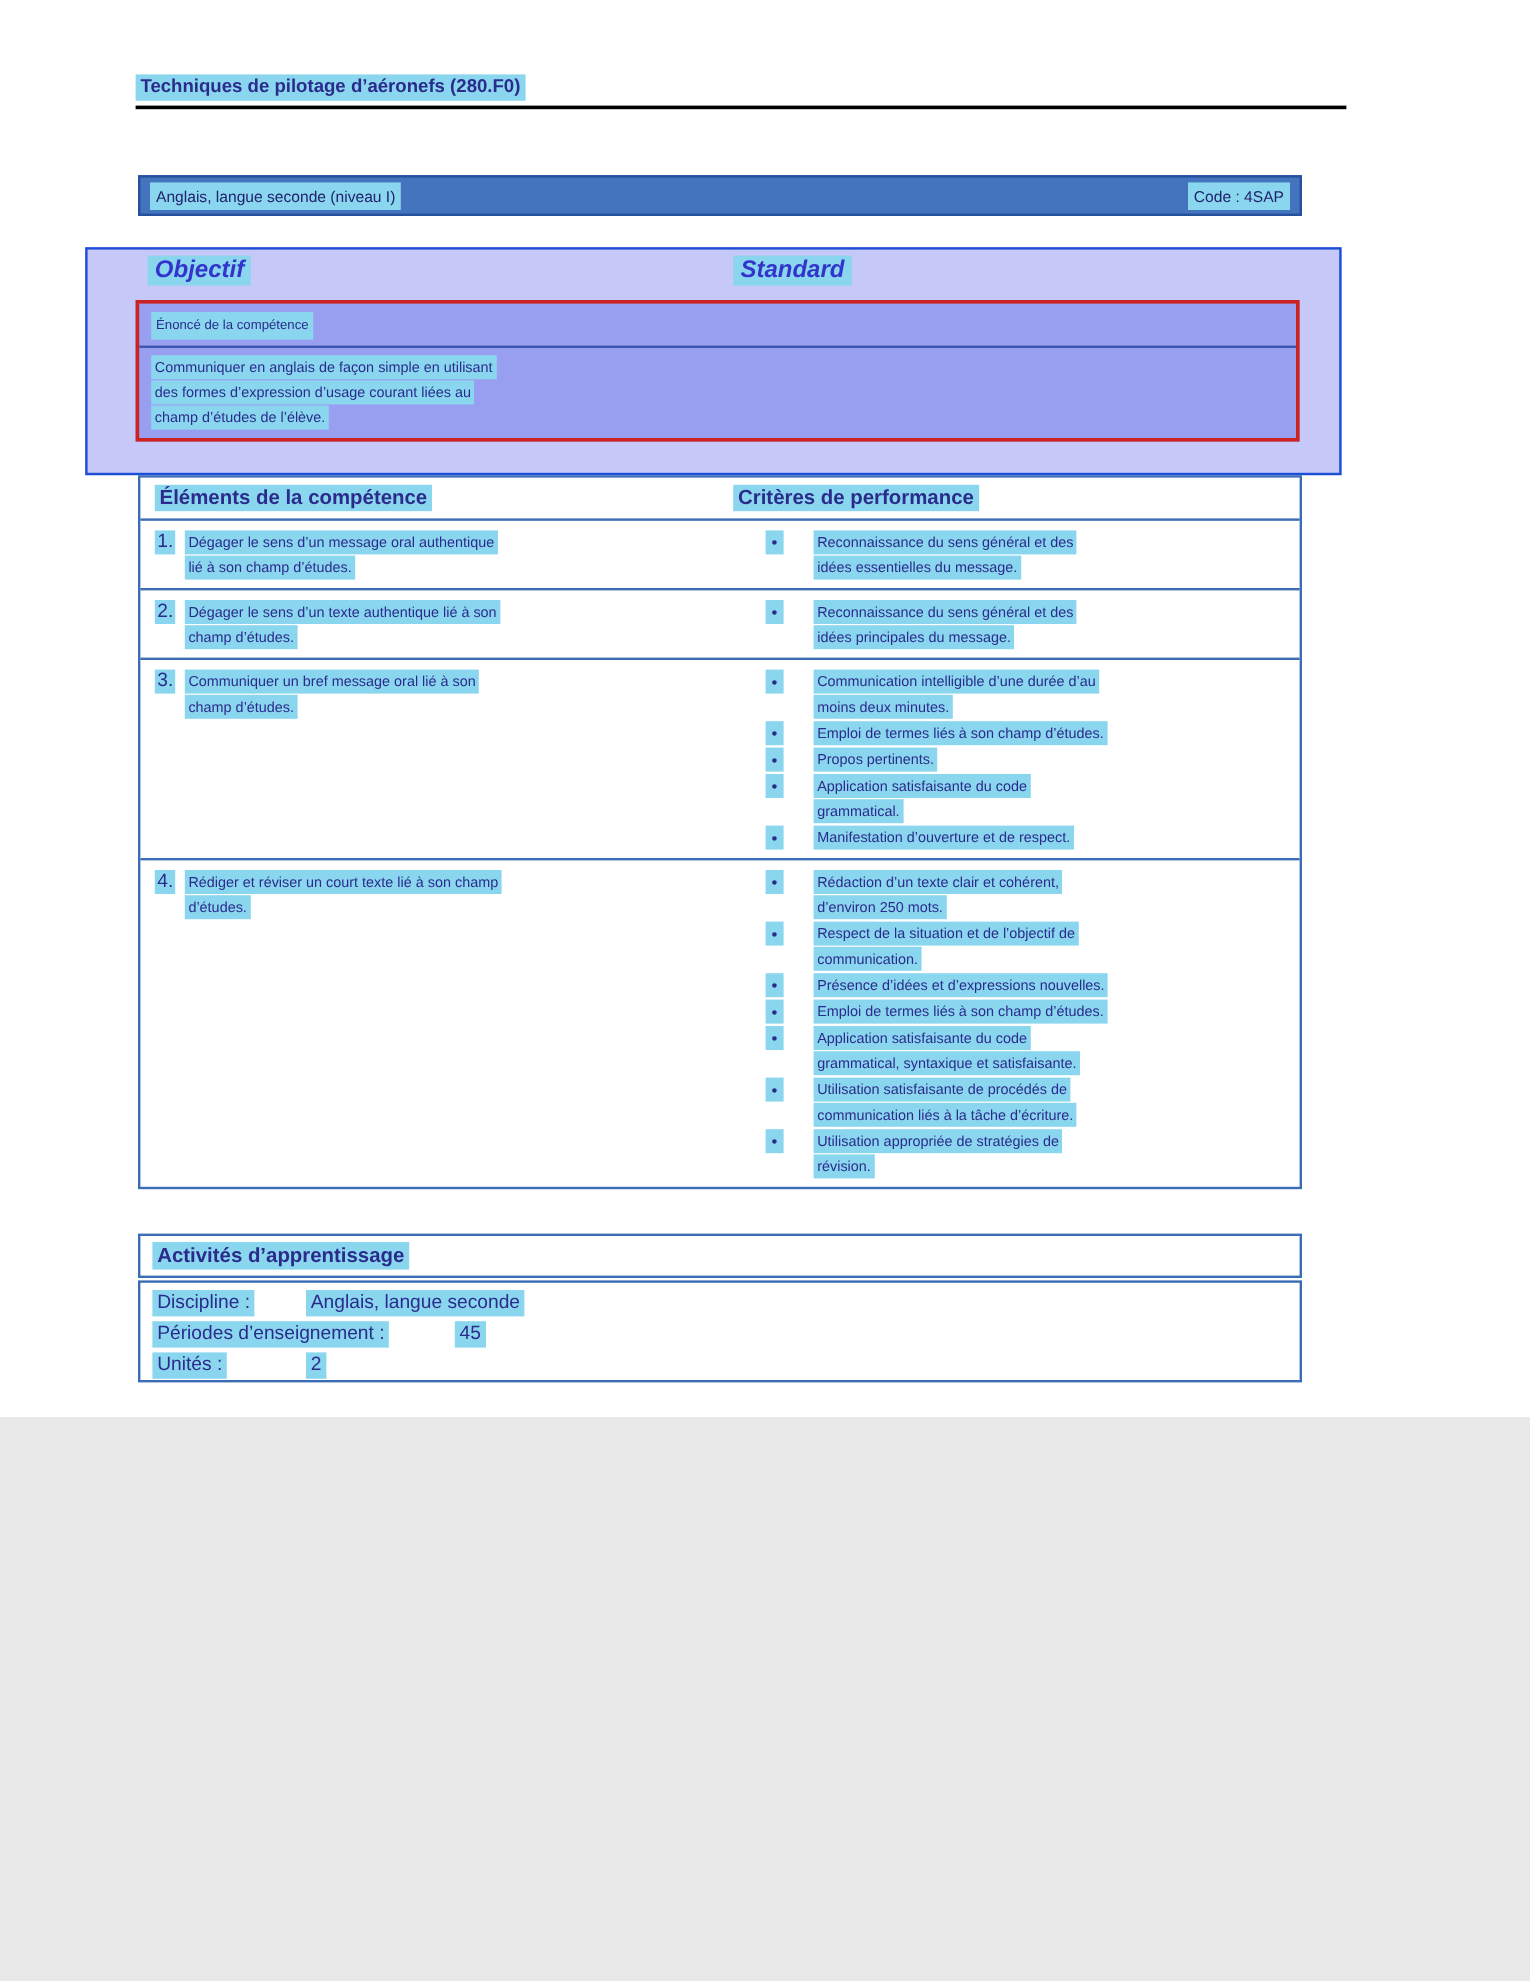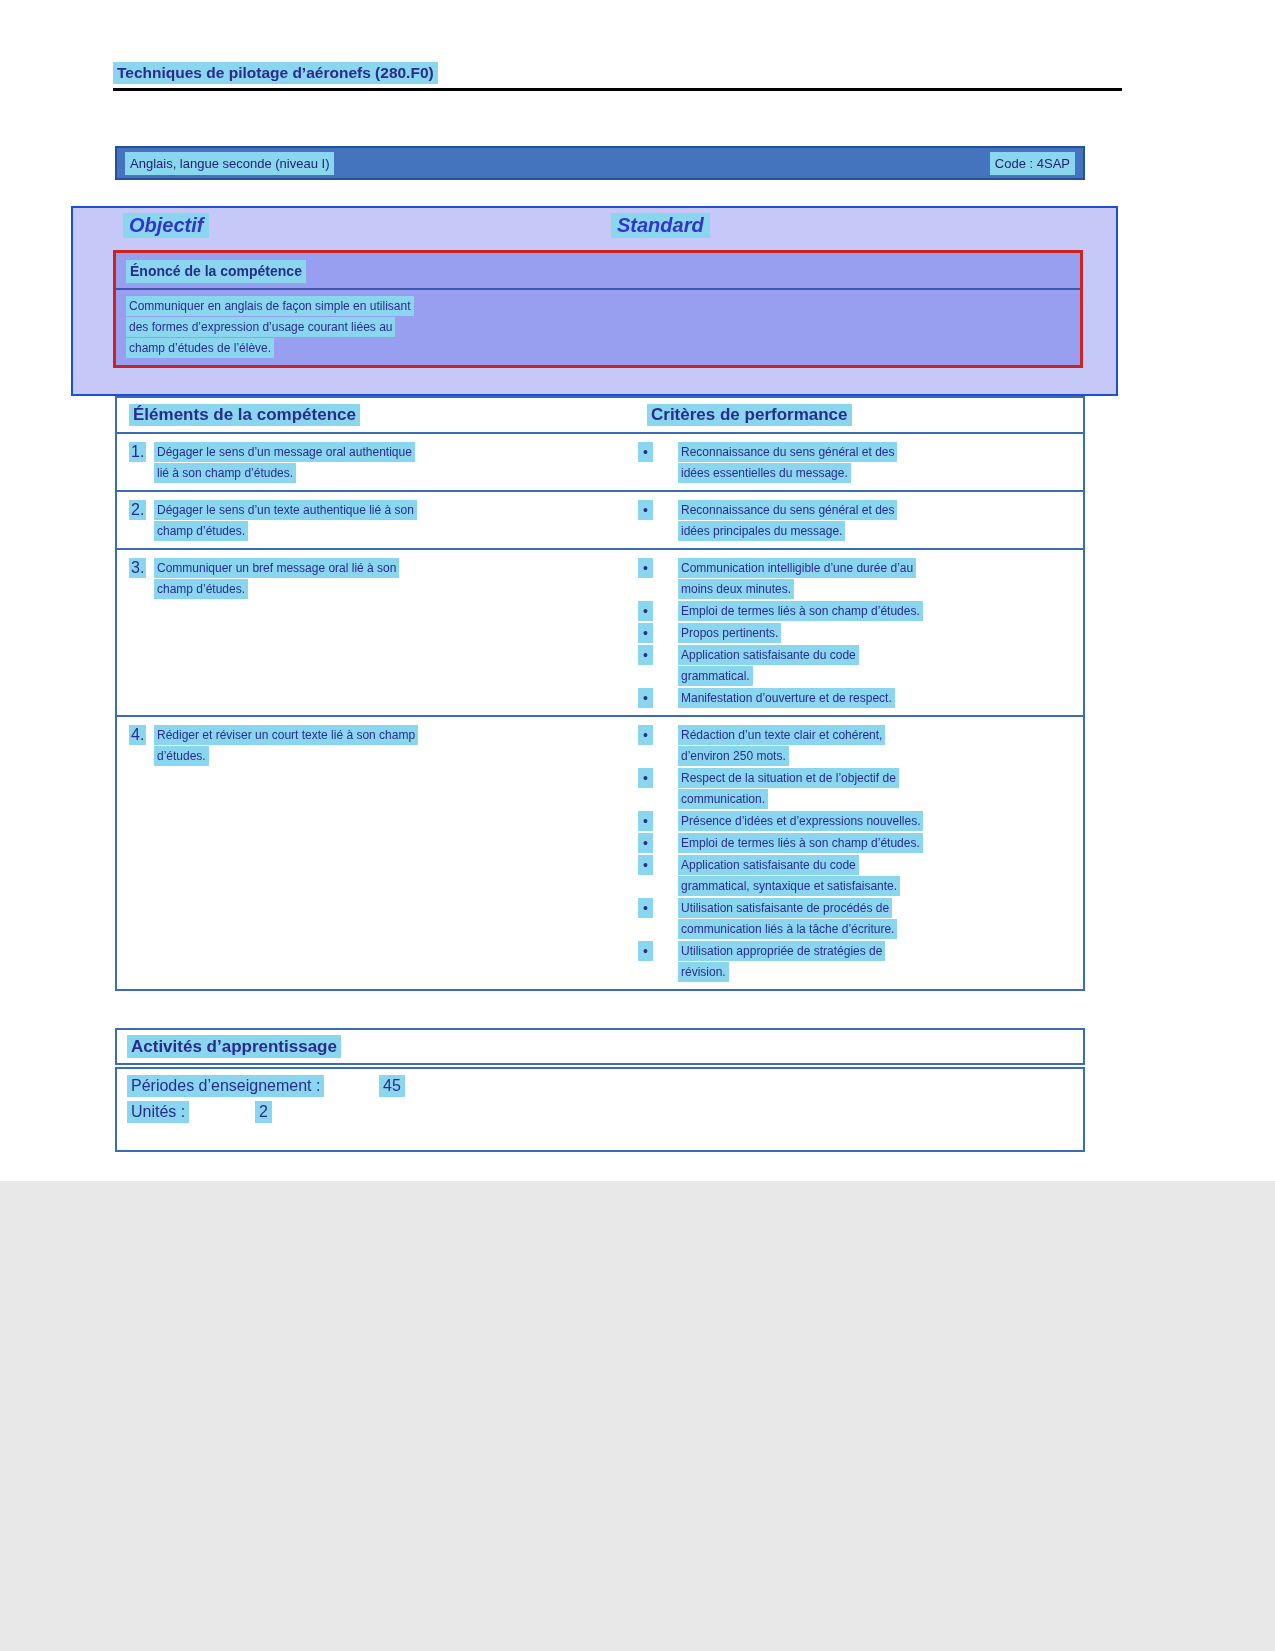--- a/index.html
+++ b/index.html
@@ -34,30 +34,30 @@
     position:absolute; top:5px; font-size:20px; font-weight:bold; font-style:italic;
     color:#3434cc; padding:1px 6px; white-space:nowrap;
   }
   .obj-heading.objectif{ left:50px; }
   .obj-heading.standard{ left:538px; }
   .enonce-box{
     position:absolute; left:40px; top:42px; width:970px; height:118px;
     background:#999ff0; border:3px solid #cc2222;
   }
   .enonce-title{ padding:7px 10px 5px 10px; border-bottom:2px solid #3d56b0; }
-  .enonce-title .hl{ display:inline-block; font-weight:bold; font-size:14px; line-height:21px; padding:1px 4px; white-space:nowrap; }
+  .enonce-title .hl{ display:inline-block; font-weight:normal; font-size:11px; line-height:21px; padding:1px 4px; white-space:nowrap; }
   .enonce-body{ padding:5px 10px 0 10px; }
   
   .comp-table{
     position:absolute; left:115px; top:396px; width:970px;
     background:#ffffff; border:2px solid #3a6db3;
   }
   .t-header{
     display:grid; grid-template-columns:482px 1fr;
-    padding:6px 0 6px 12px; border-bottom:2px solid #3a6db3;gap:36px;
+    padding:6px 0 6px 12px; border-bottom:2px solid #3a6db3;
   }
   .t-header .hl{ width:fit-content; font-weight:bold; font-size:17px; line-height:22px; padding:0 4px; white-space:nowrap; }
   .t-row{
     display:grid; grid-template-columns:482px 1fr;
     padding:7px 6px 6px 12px; border-bottom:2px solid #3a6db3;
   }
   .t-row:last-child{ border-bottom:none; }
   .el-cell{ display:flex; align-items:flex-start; }
   .num-wrap{ flex:none; width:25px; }
   .num-wrap .hl{ display:inline-block; font-size:16px; line-height:20px; padding:0 2px; margin-top:1px; }
@@ -266,20 +266,24 @@
             </div>
           </div>
         </div>
     </div>
   </div>
 
   <div class="act-title-box">
     <span class="hl">Activités d’apprentissage</span>
   </div>
   <div class="act-box">
+    <div class="act-field f0">
+      <span class="act-label-wrap"><span class="hl">Discipline :</span></span>
+      <span class="hl">Anglais, langue seconde</span>
+    </div>
     <div class="act-field f1">
       <span class="act-label-wrap"><span class="hl">Périodes d’enseignement :</span></span>
       <span class="hl">45</span>
     </div>
     <div class="act-field f2">
       <span class="act-label-wrap"><span class="hl">Unités :</span></span>
       <span class="hl">2</span>
     </div>
   </div>
 

